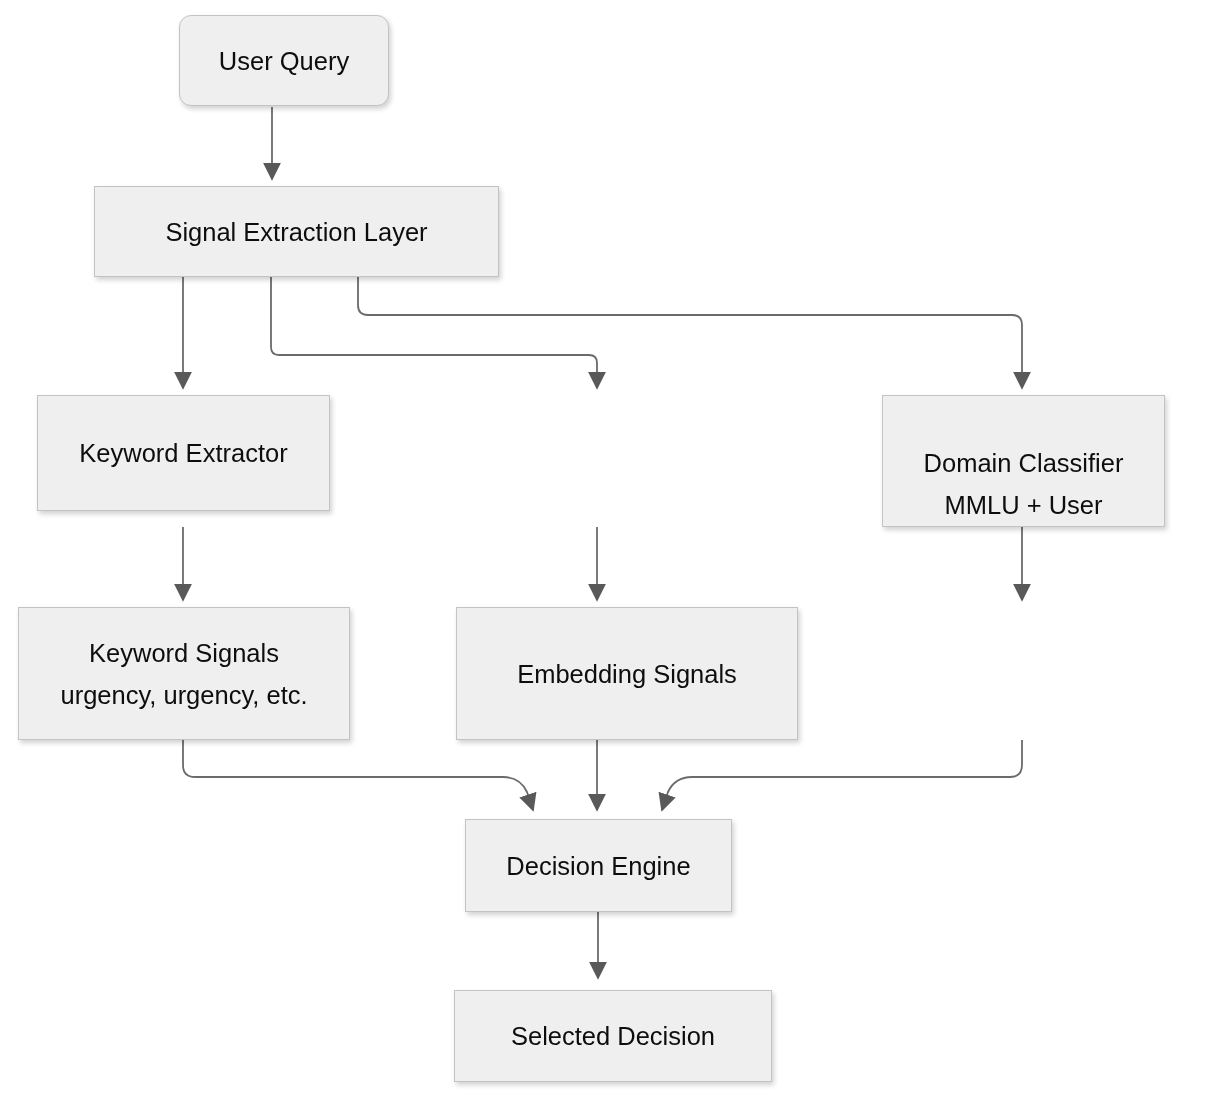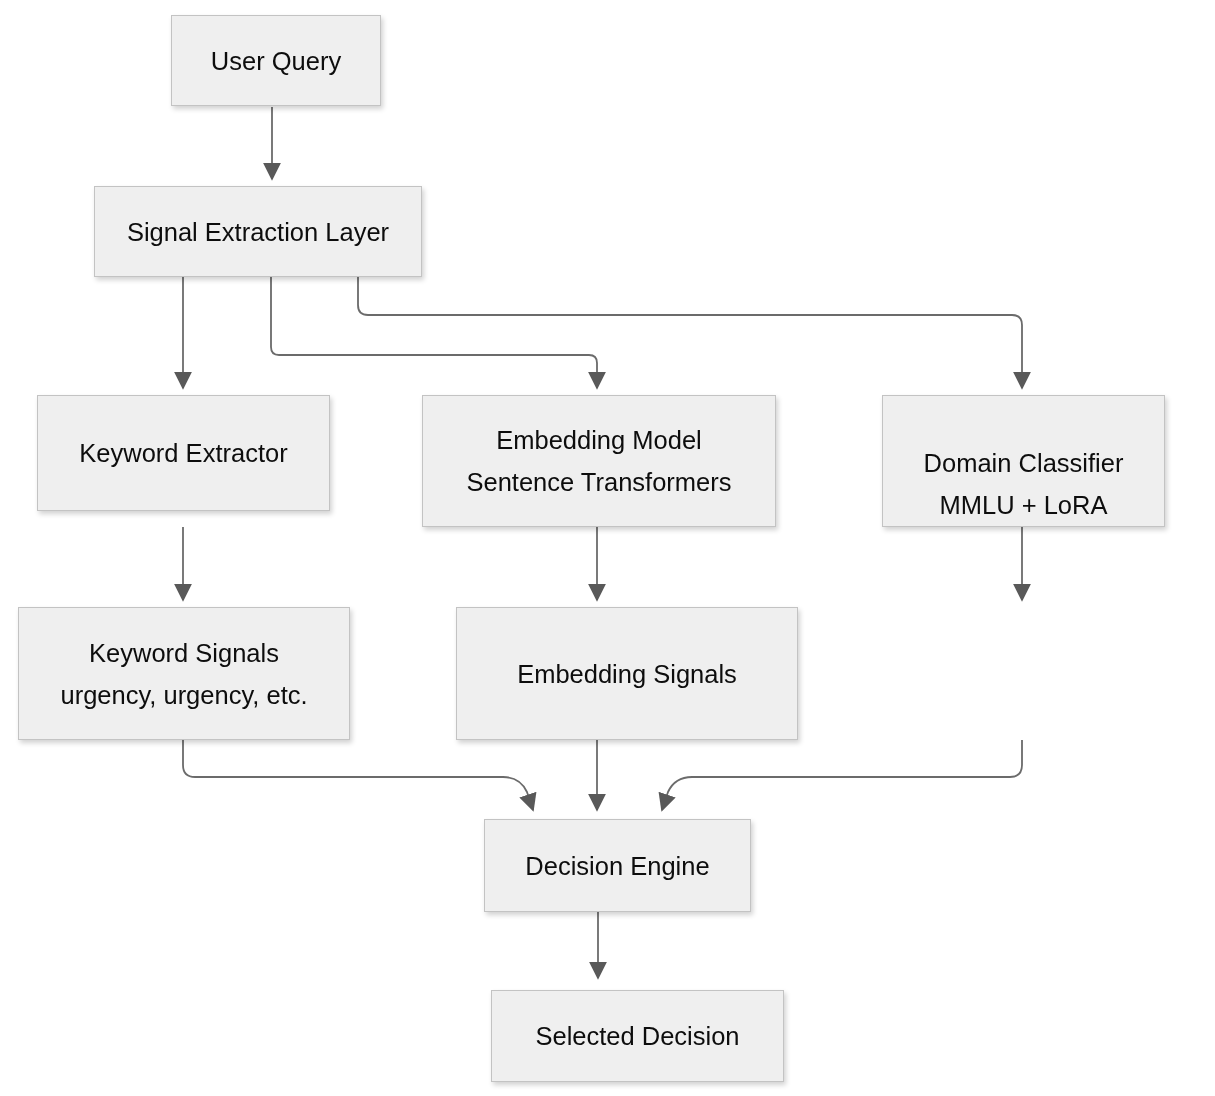--- a/index.html
+++ b/index.html
@@ -49,30 +49,30 @@
     flex-direction:column;
     align-items:center;
     justify-content:center;
     text-align:center;
     color:var(--text);
     font-size:25.5px;
     line-height:42px;
     white-space:nowrap;
   }
   
-  .n-user-query       {left:171px; top:15px;  width:210px; height:91px;}
-  .n-signal-extraction{left:94px;  top:186px; width:328px; height:91px;}
+  .n-user-query       {left:179px; top:15px;  width:210px; height:91px;border-radius:12px;}
+  .n-signal-extraction{left:94px;  top:186px; width:405px; height:91px;}
   .n-keyword-extractor{left:37px;  top:395px; width:293px; height:116px;}
   .n-embedding-model  {left:422px; top:395px; width:354px; height:132px;}
   .n-domain-classifier{left:882px; top:395px; width:283px; height:132px;justify-content:flex-end;}
   .n-keyword-signals  {left:18px;  top:607px; width:332px; height:133px;}
   .n-embedding-signals{left:428px; top:607px; width:342px; height:133px;margin-left:28px;}
   .n-domain-signals   {left:847px; top:607px; width:351px; height:133px;}
-  .n-decision-engine  {left:465px; top:819px; width:267px; height:93px;margin-left:19px;}
-  .n-selected-decision{left:454px; top:990px; width:293px; height:92px;margin-left:37px;}
+  .n-decision-engine  {left:465px; top:819px; width:267px; height:93px;}
+  .n-selected-decision{left:454px; top:990px; width:318px; height:92px;}
 </style>
 </head>
 <body>
 
 <div class="canvas">
 
   <svg class="edges" viewBox="0 0 1215 1096" xmlns="http://www.w3.org/2000/svg">
     <defs>
       <marker id="arrowhead" viewBox="0 0 10 10" refX="9" refY="5" markerWidth="10" markerHeight="10" orient="auto-start-reverse">
         <path d="M0,0 L10,5 L0,10 Z"></path>
@@ -96,28 +96,24 @@
   </div>
 
   <div class="node n-signal-extraction">
     <span class="line">Signal Extraction Layer</span>
   </div>
 
   <div class="node n-keyword-extractor">
     <span class="line">Keyword Extractor</span>
   </div>
 
-  <div class="node n-embedding-model">
-    <span class="line">Embedding Model</span>
-    <span class="line">Sentence Transformers</span>
-  </div>
 
   <div class="node n-domain-classifier">
     <span class="line">Domain Classifier</span>
-    <span class="line">MMLU + LoRA</span>
+    <span class="line">MMLU + User</span>
   </div>
 
   <div class="node n-keyword-signals">
     <span class="line">Keyword Signals</span>
     <span class="line">urgency, urgency, etc.</span>
   </div>
 
   <div class="node n-embedding-signals">
     <span class="line">Embedding Signals</span>
   </div>

